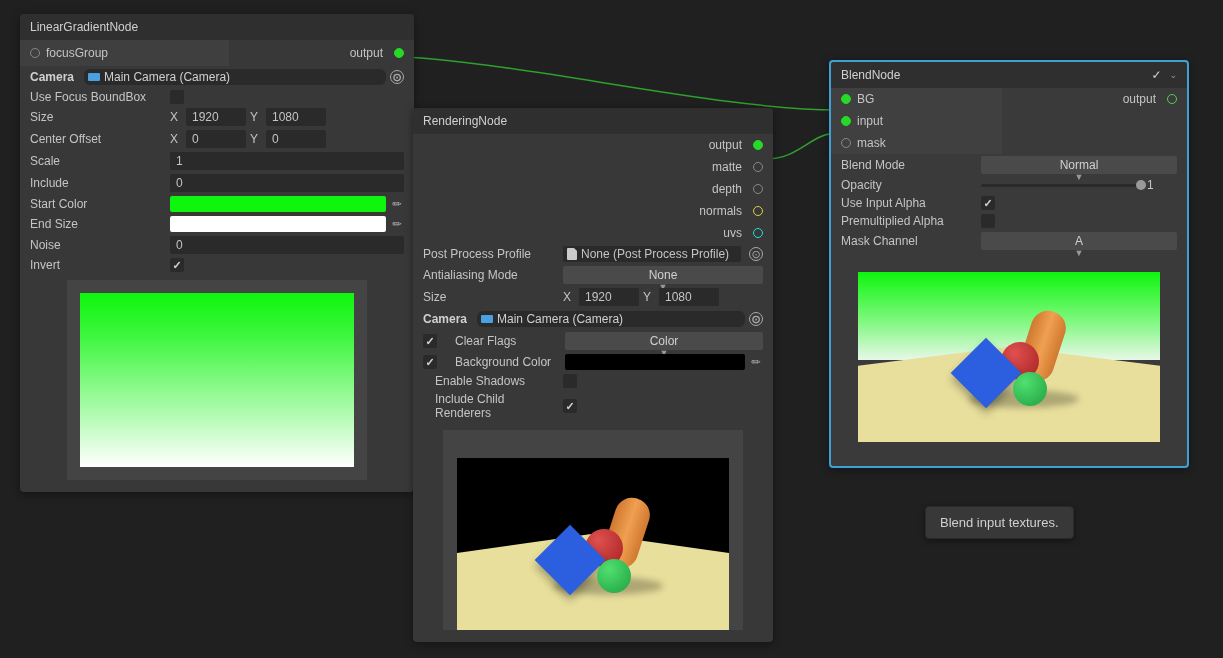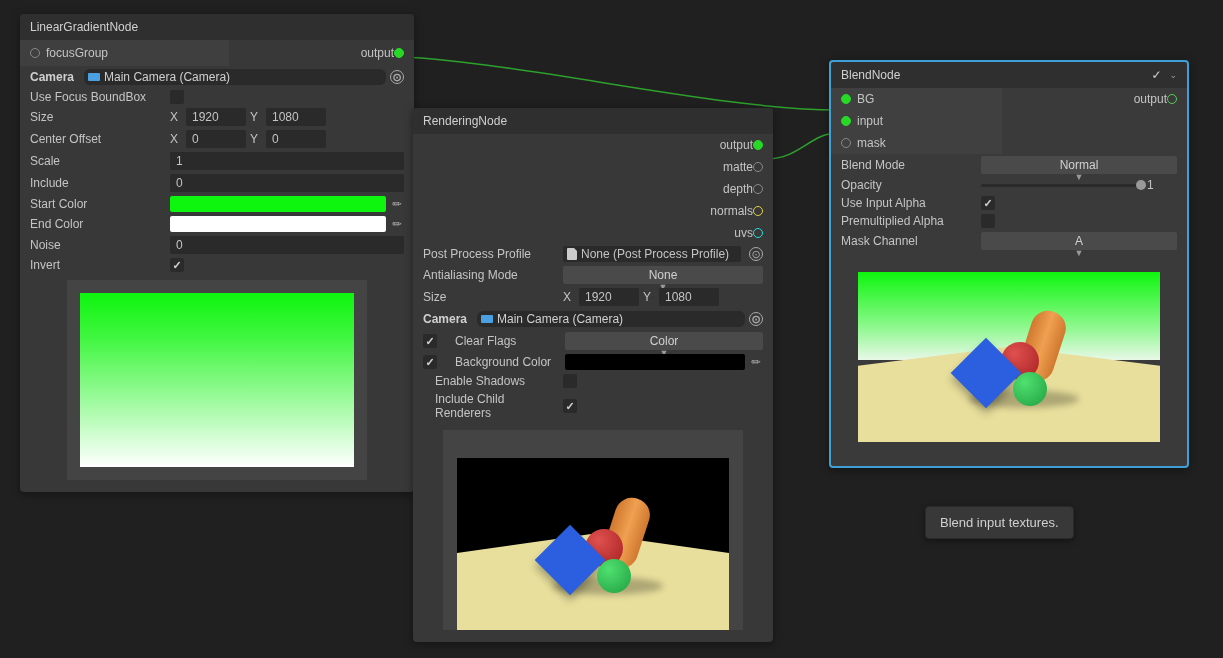--- a/index.html
+++ b/index.html
@@ -41,21 +41,21 @@
   .port-row {
     display: flex;
     align-items: center;
     justify-content: space-between;
     padding: 4px 10px;
     font-size: 12px;
     position: relative;
   }
   .port-row.darker { background: #2e2e2e; }
   .port-left { display: flex; align-items: center; gap: 6px; }
-  .port-right { display: flex; align-items: center; gap: 0; margin-left: auto; }
+  .port-right { display: flex; align-items: center; gap: 11px; margin-left: auto; }
   .port-dot {
     width: 10px; height: 10px;
     border-radius: 50%;
     border: 1.5px solid #888;
     display: inline-block;
     flex-shrink: 0;
   }
   .port-dot.green-fill { background: #27d827; border-color: #27d827; }
   .port-dot.cyan { border-color: #2dd; }
   .port-dot.yellow { border-color: #e0d040; }
@@ -359,21 +359,21 @@
       </span>
   </div>
   <div class="prop-row">
     <span class="prop-label">Start Color</span>
     <span class="prop-value">
       <span class="color-swatch" style="background:#0ef50e"></span>
       <span class="eyedrop">✎</span>
     </span>
   </div>
   <div class="prop-row">
-    <span class="prop-label">End Color</span>
+    <span class="prop-label">End Size</span>
     <span class="prop-value">
       <span class="color-swatch" style="background:#ffffff"></span>
       <span class="eyedrop">✎</span>
     </span>
   </div>
   <div class="prop-row">
     <span class="prop-label">Noise</span>
     <span class="prop-value">
         <input type="text" class="text-field wide" value="0" style="">
       </span>

